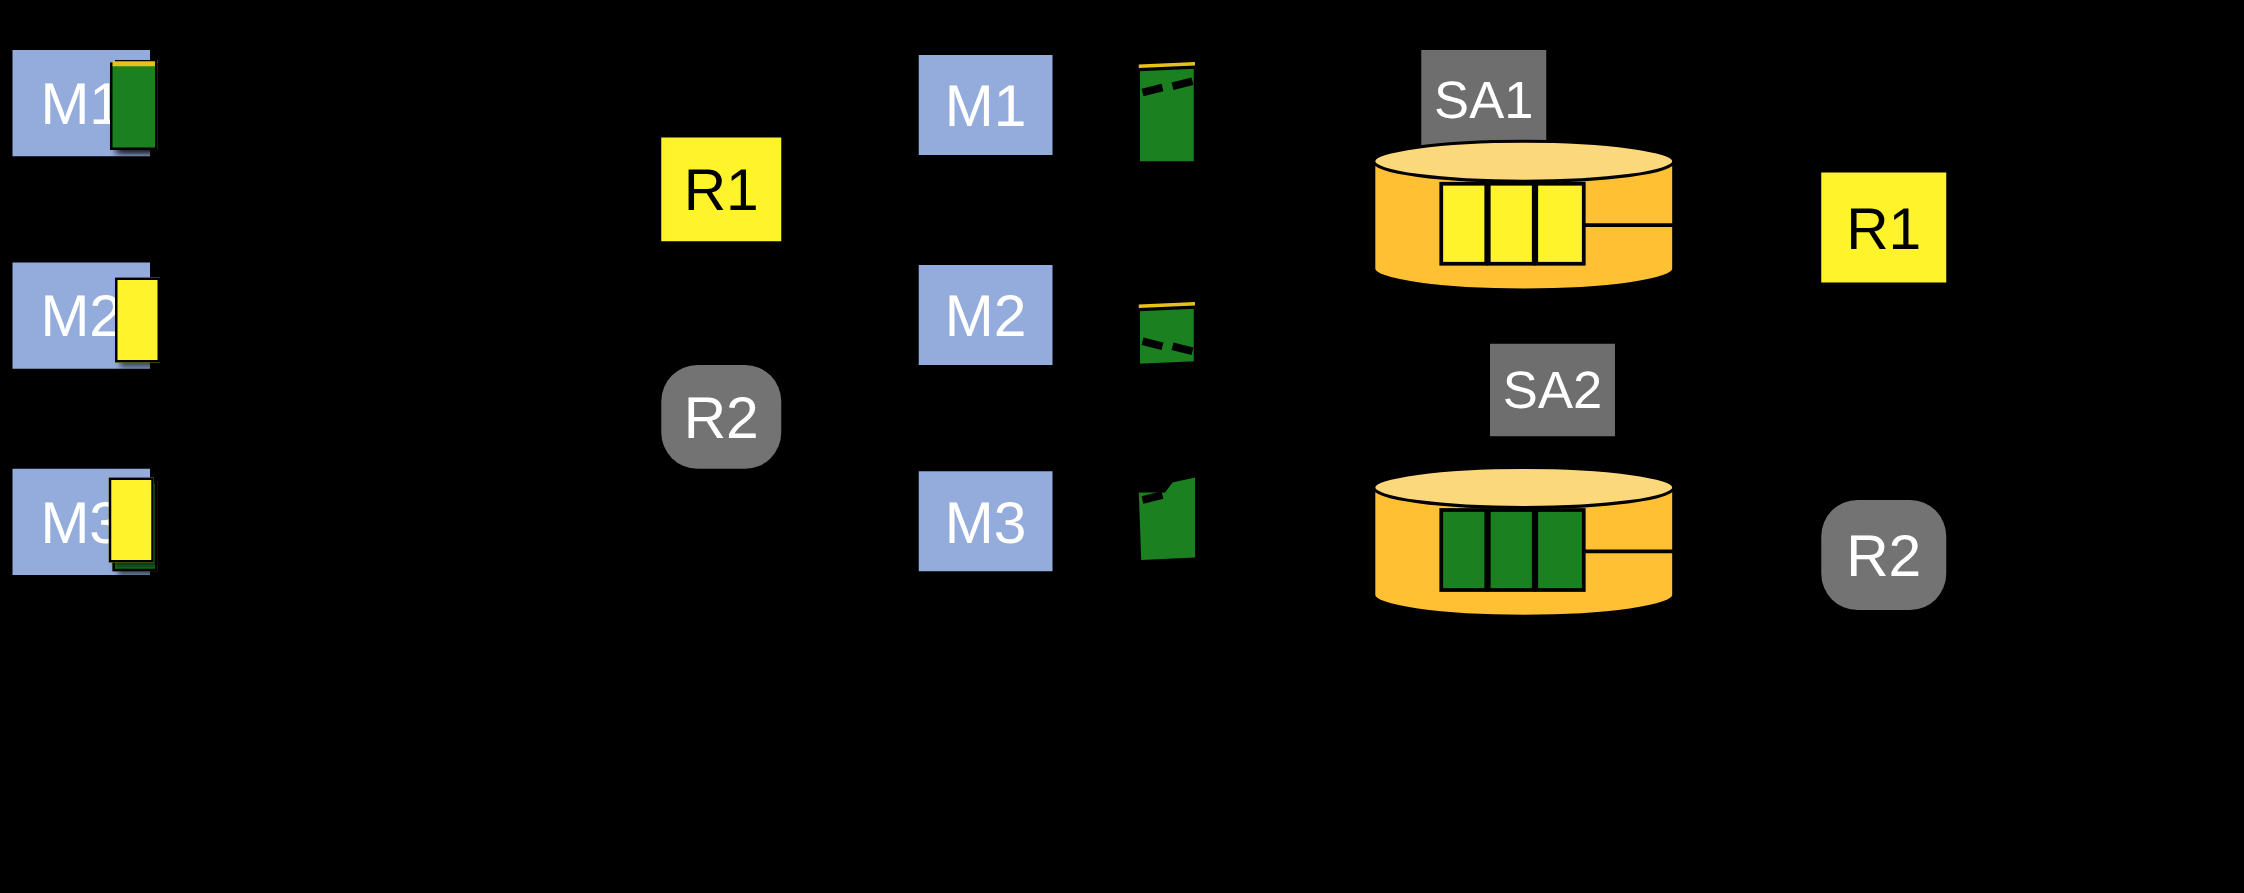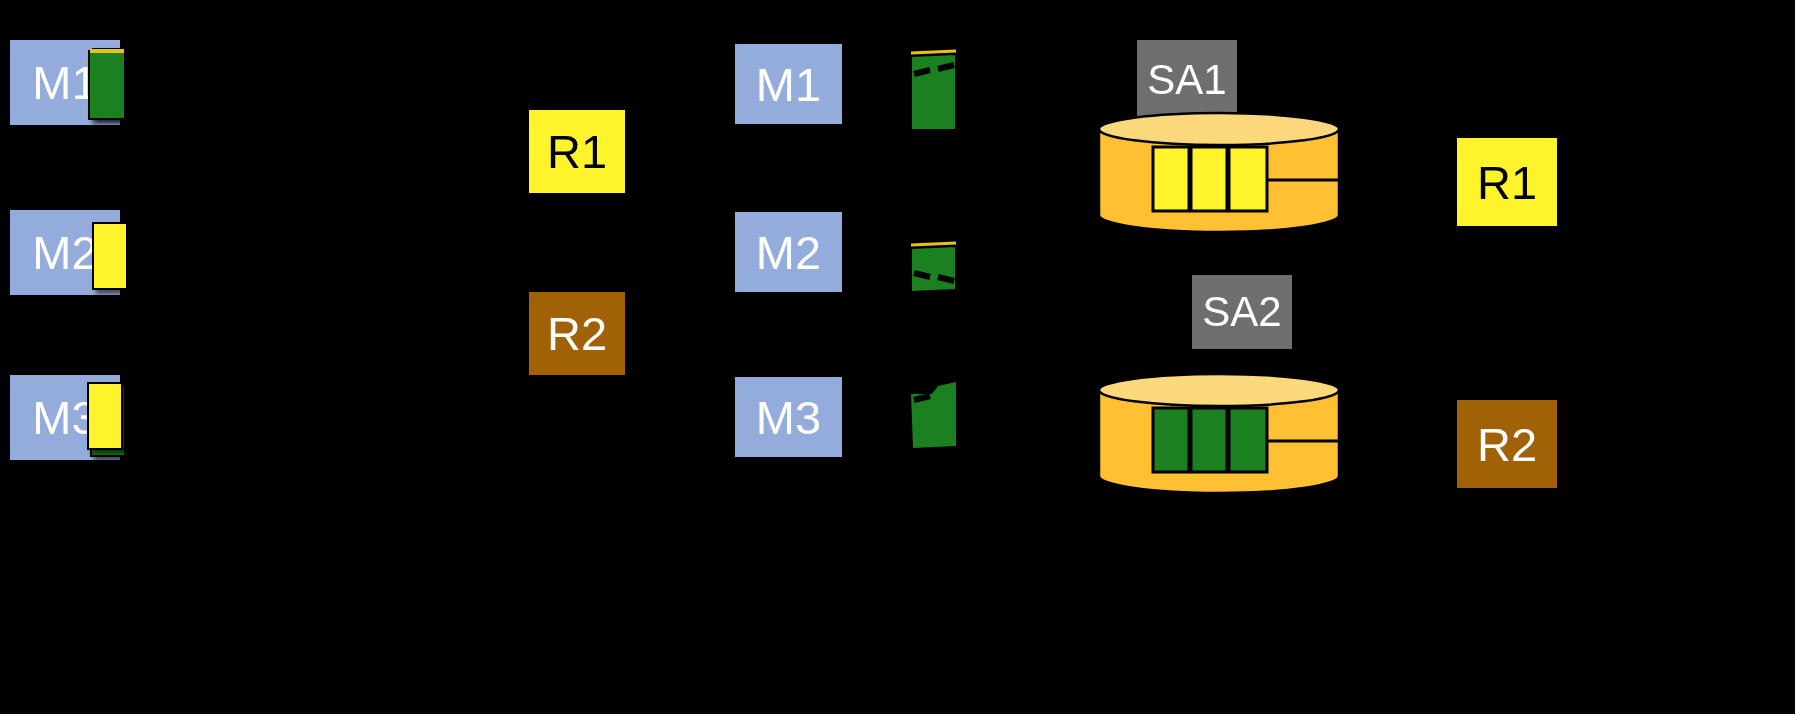--- a/index.html
+++ b/index.html
@@ -52,21 +52,21 @@
     position: absolute;
     background: #E8C11A;
   }
 
   
   .r-box {
     font-size: 47px;
     font-weight: 400;
   }
   .r-box.yellow { background: #FFF42B; color: #000000; }
-  .r-box.green  { background: #a16207; color: #FFFFFF; }
+  .r-box.green  { background: #737373; color: #FFFFFF; border-radius: 29px; }
 
   
   .sa-label {
     background: #6E6E6E;
     color: #FFFFFF;
     font-size: 42px;
     box-shadow: 4px 4px 5px rgba(0,0,0,0.45);
   }
 
   

